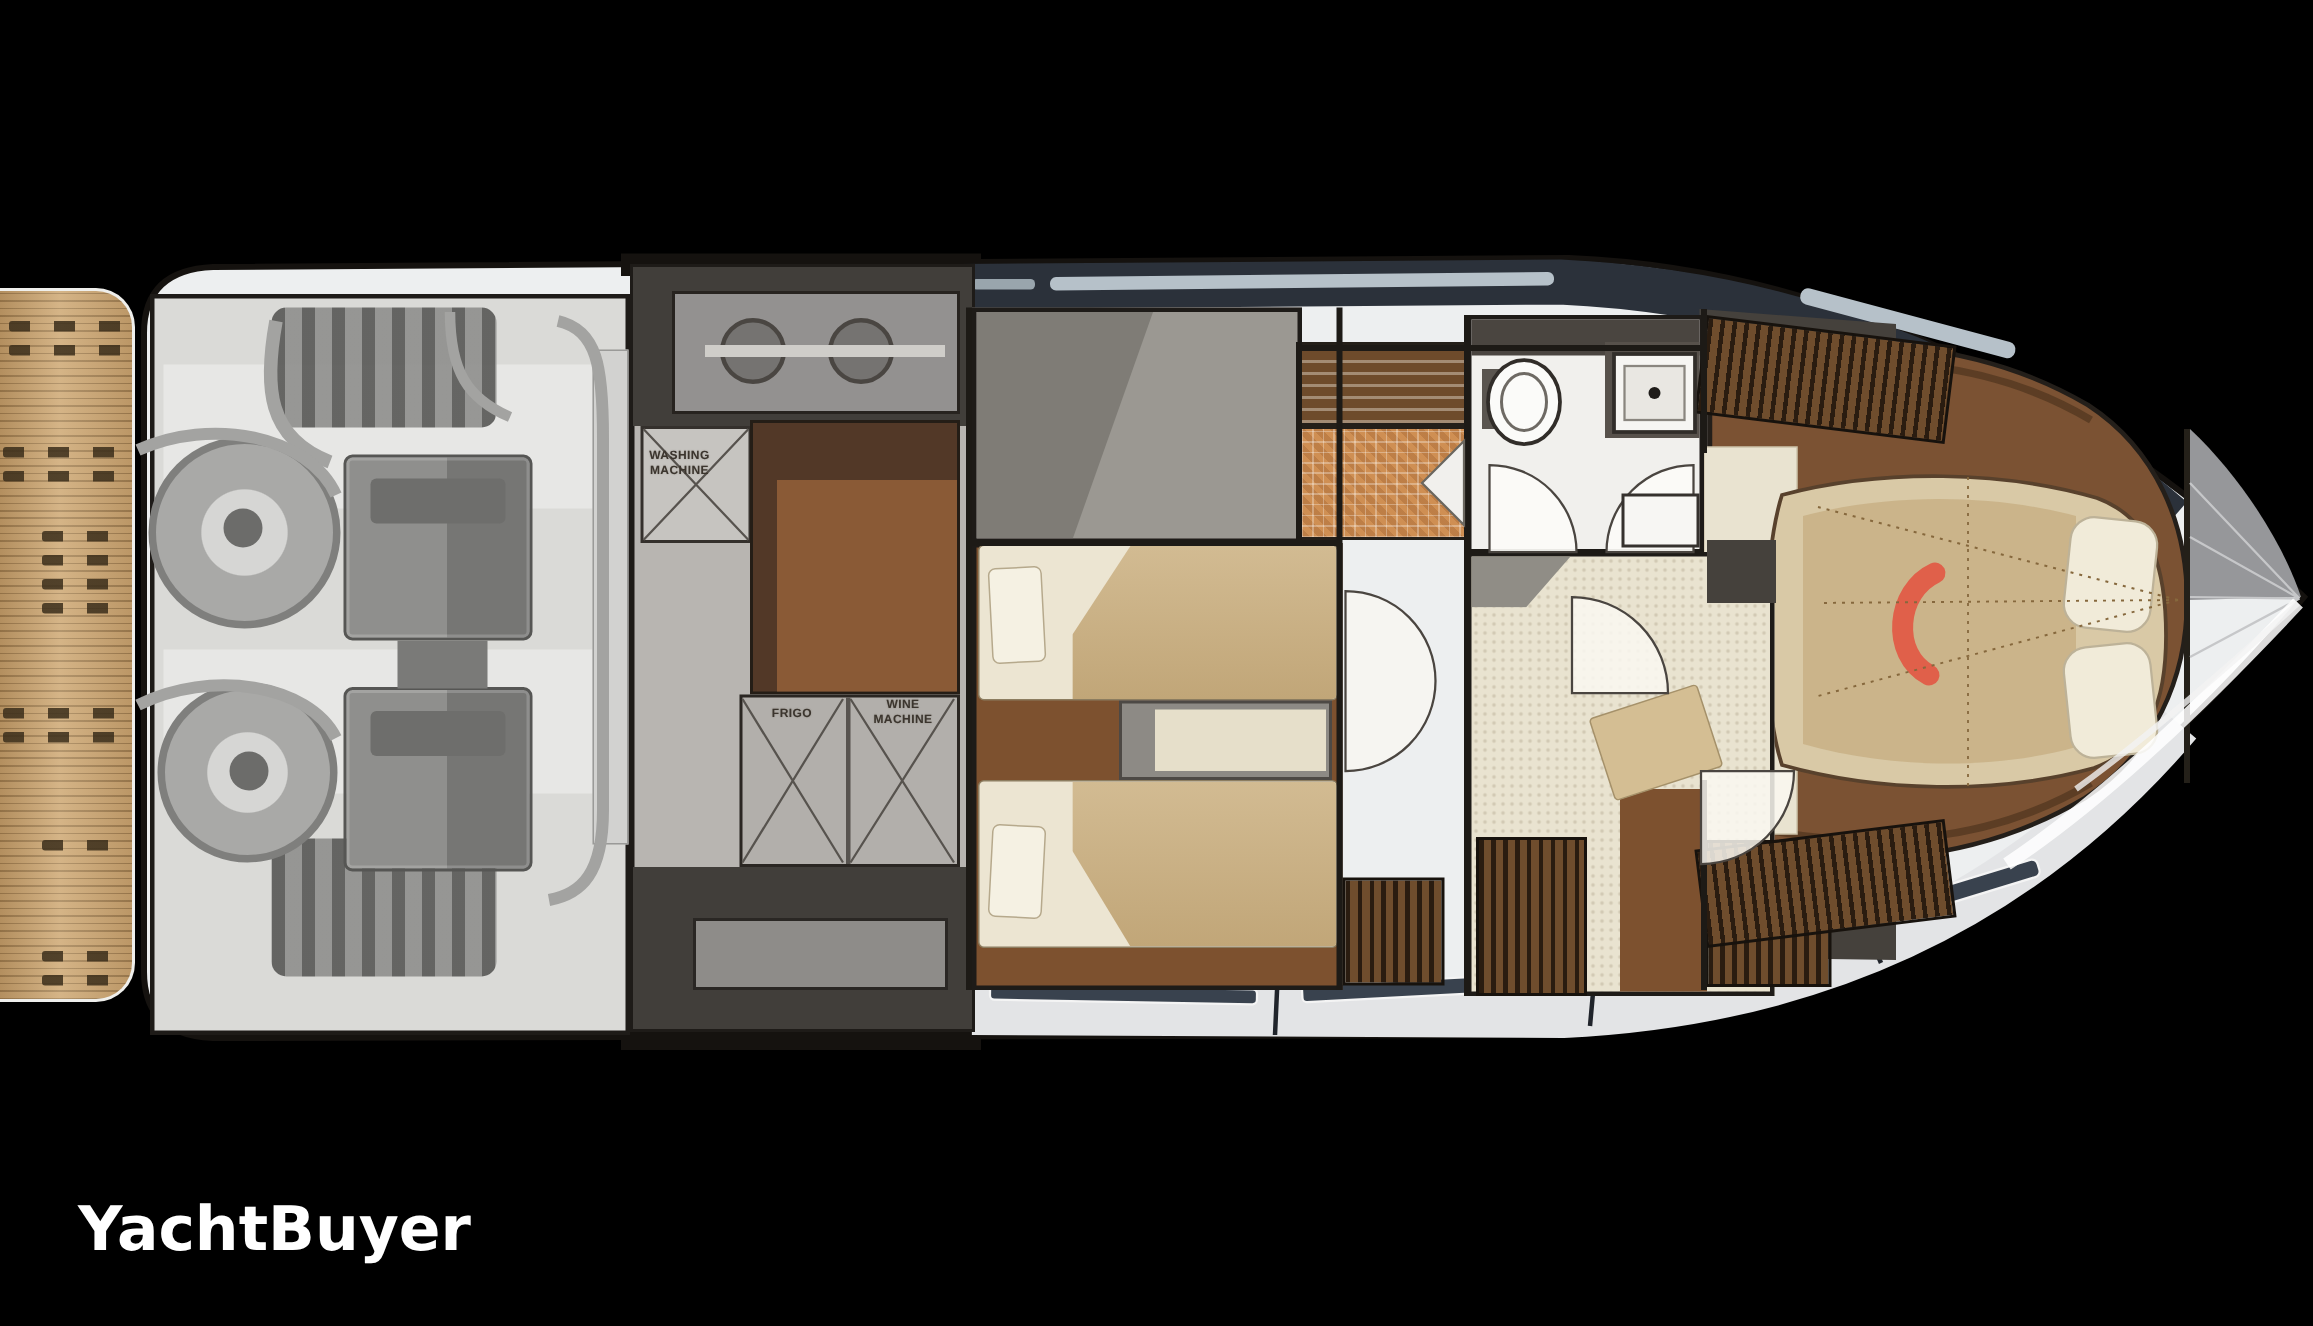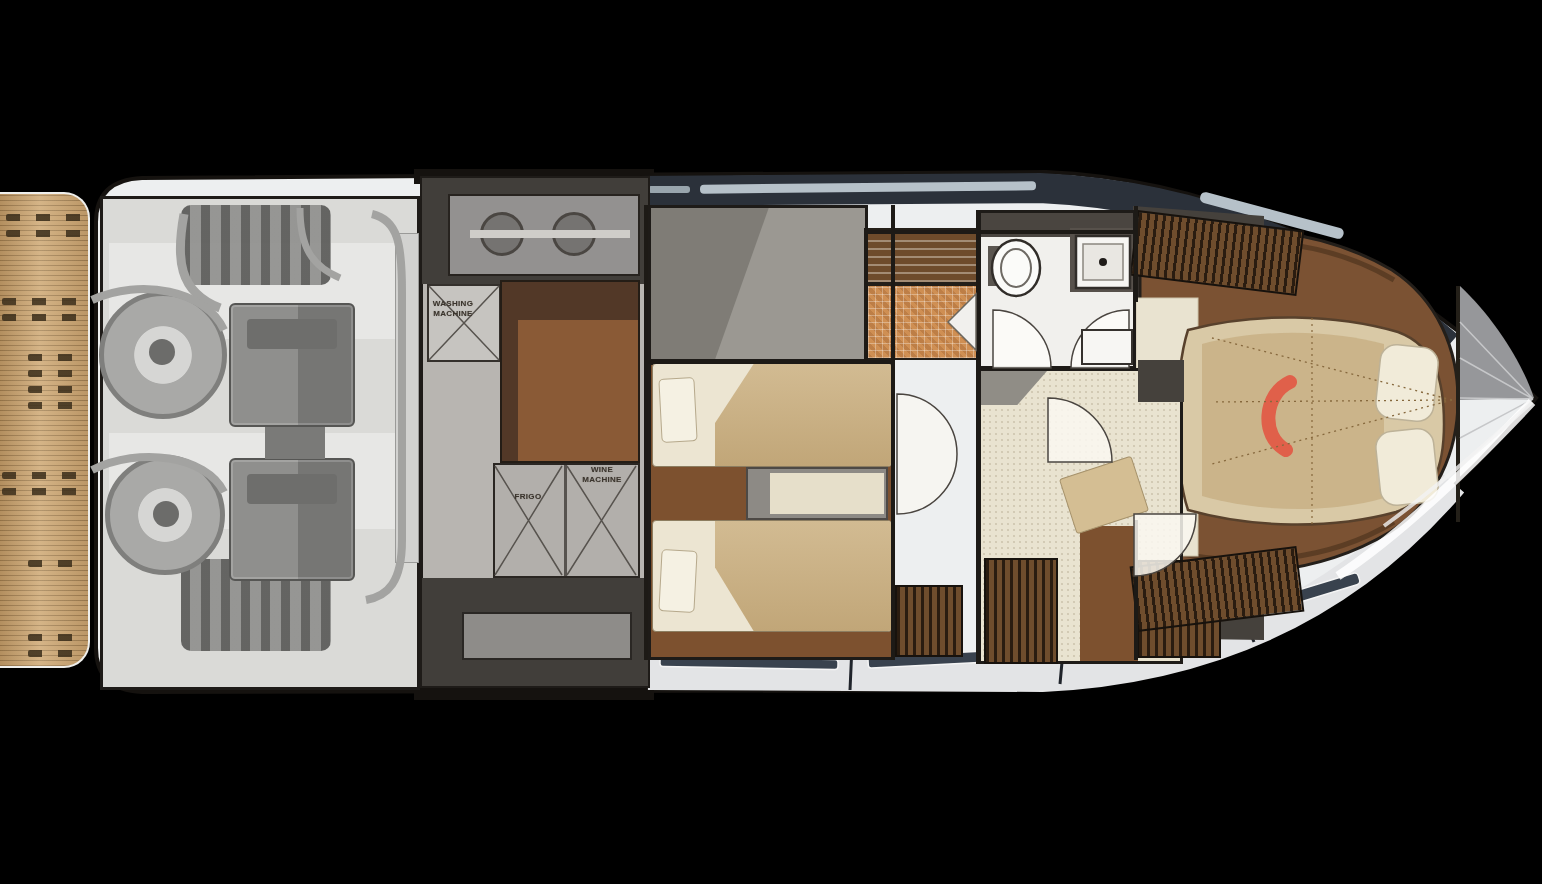--- a/index.html
+++ b/index.html
@@ -231,21 +231,22 @@
       <rect x="1083" y="244" width="40" height="36" fill="#e9e7e2" stroke="#8a867f" stroke-width="1.5"></rect>
       <circle cx="1103" cy="262" r="4" fill="#1f1c19"></circle>
     </g>
     <rect x="1082" y="330" width="50" height="34" fill="#f7f6f3" stroke="#35312d" stroke-width="2"></rect>
   </svg>
 
   <div class="plabel" style="left:427px;top:299px;width:52px;">
     <span>WASHING</span>
     <span>MACHINE</span>
   </div>
-  <div class="plabel" style="left:496px;top:492px;width:64px;">FRIGO</div>
+  <div class="plabel" style="left:496px;top:471px;width:64px;">FRIGO</div>
   <div class="plabel" style="left:566px;top:465px;width:72px;">
     <span>WINE</span>
     <span>MACHINE</span>
   </div>
 
 
+  <div class="abs logo" style="left:52px;top:796px;">YachtBuyer</div>
 
 </div>
 
 </body></html>

